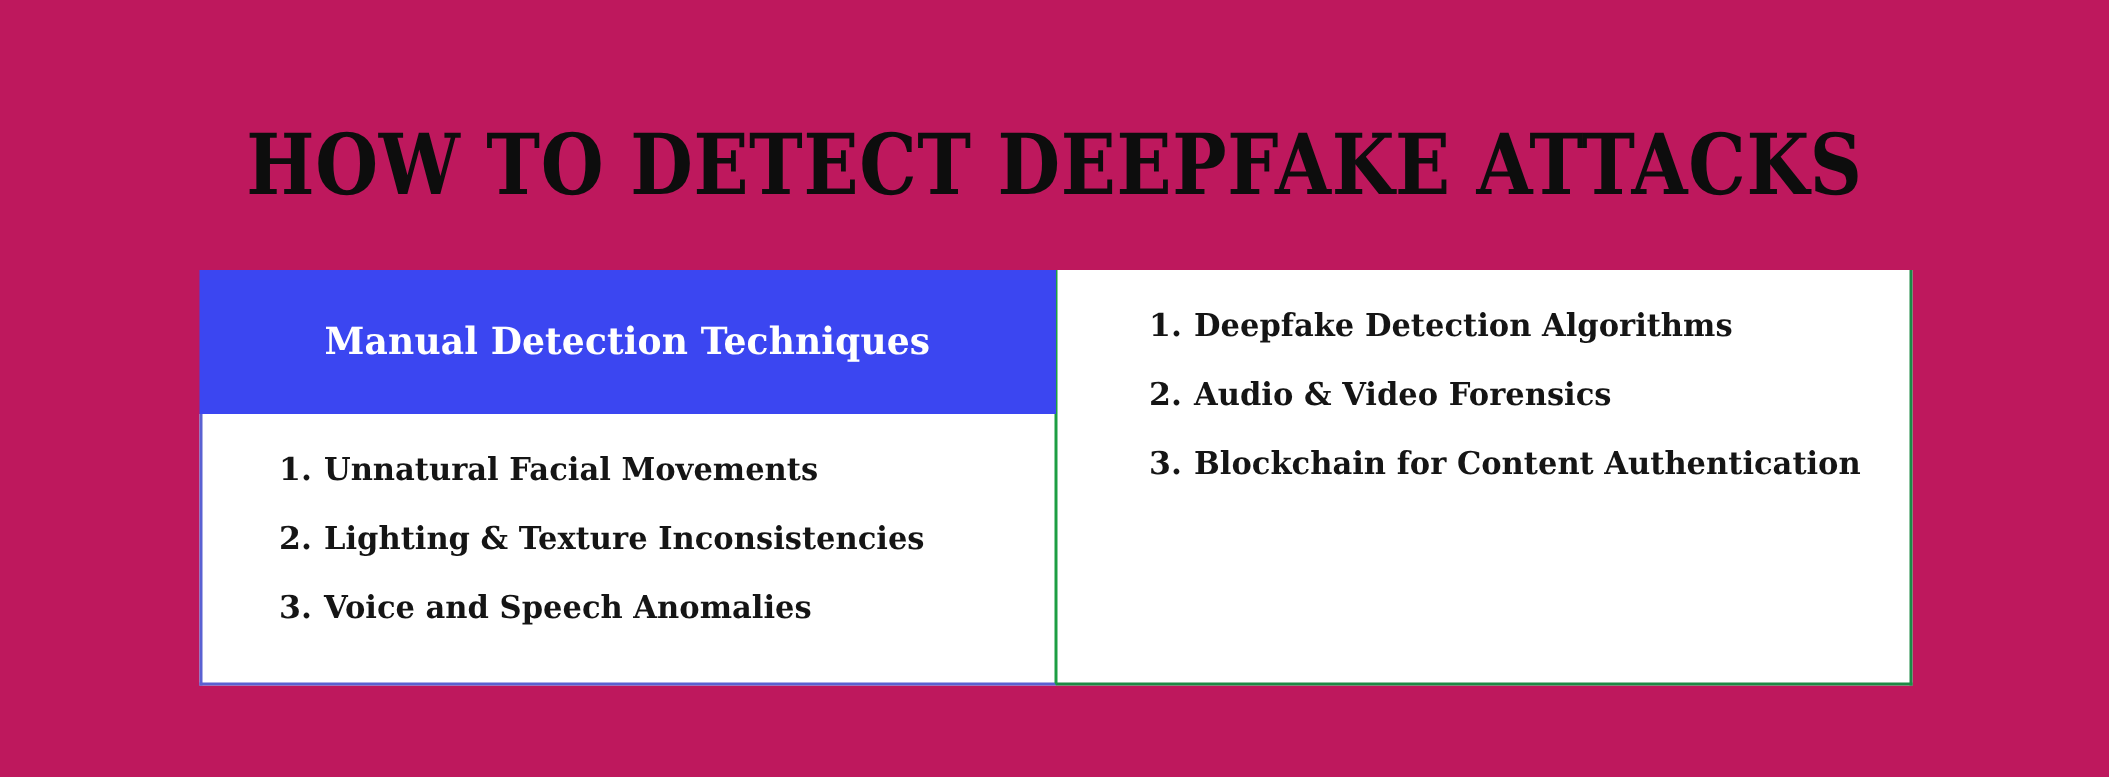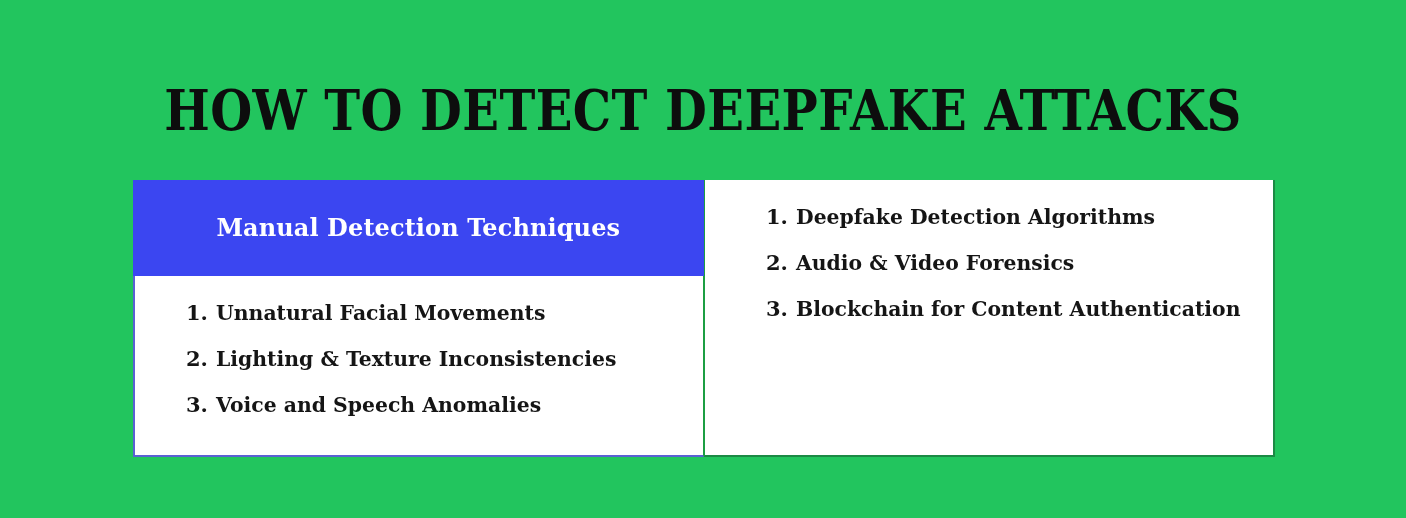--- a/index.html
+++ b/index.html
@@ -12,21 +12,21 @@
     height: 518px;
     overflow: hidden;
     font-family: "DejaVu Serif", "Liberation Serif", serif;
     -webkit-font-smoothing: antialiased;
   }
 
   .page {
     position: relative;
     width: 1406px;
     height: 518px;
-    background: #22c55e;
+    background: #be185d;
   }
 
   
   .title {
     position: absolute;
     left: 0;
     top: 78px;
     width: 1406px;
     text-align: center;
     font-family: "DejaVu Serif", "Liberation Serif", serif;

